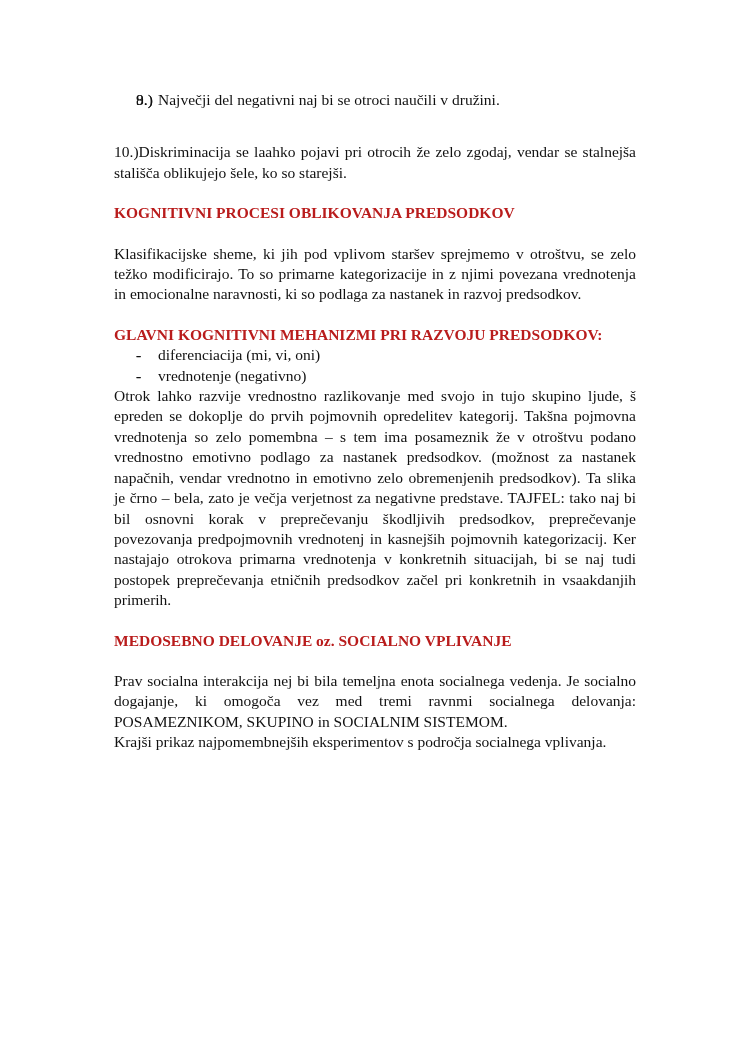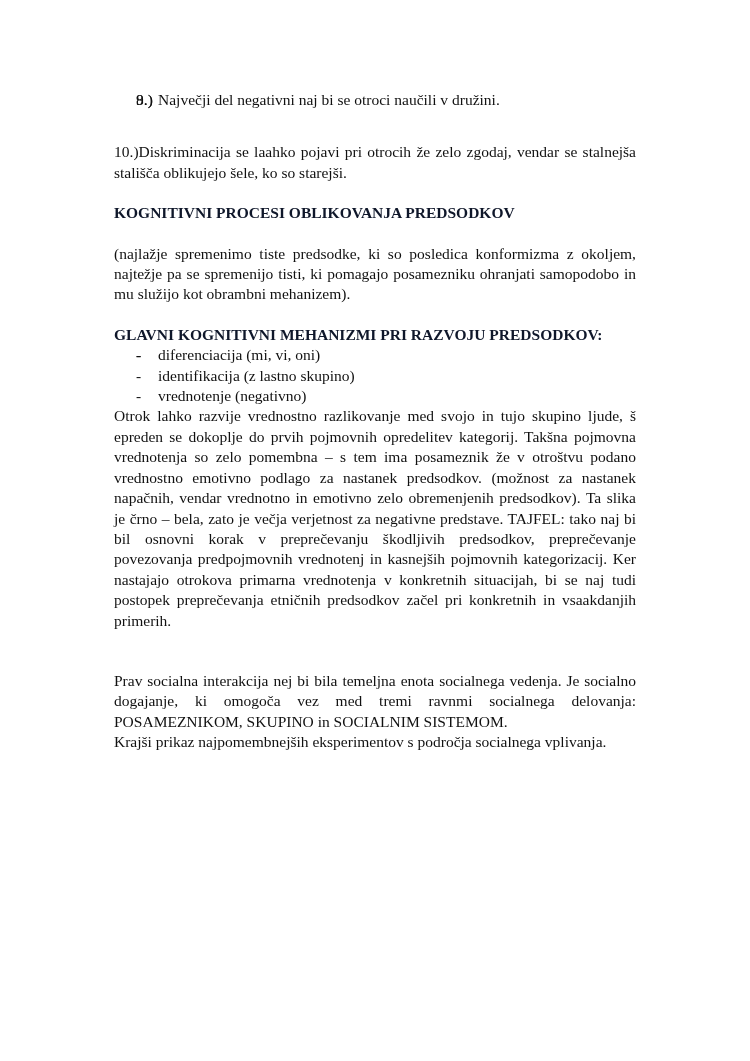--- a/index.html
+++ b/index.html
@@ -39,21 +39,21 @@
     }
     .num-item.wide {
       padding-left: 0;
       text-indent: 0;
       margin-top: 32px;
     }
     .num-item.wide .num {
       position: static;
     }
     .heading {
-      color: #0f172a;
+      color: #b91c1c;
       font-weight: bold;
       margin: 0;
       font-size: 15.5px;
     }
     .para {
       text-align: justify;
       margin: 0;
     }
     .gap-lg { height: 20px; }
     .gap-md { height: 20px; }
@@ -86,47 +86,47 @@
     </div>
     <div class="num-item wide" style="white-space: pre-wrap;"><span class="num">10.)</span><span>Diskriminacija se laahko pojavi pri otrocih že zelo zgodaj, vendar se stalnejša    stališča oblikujejo šele, ko so starejši.</span></div>
   </div>
 
   <div class="gap-lg"></div>
 
   <h2 class="heading">KOGNITIVNI PROCESI OBLIKOVANJA PREDSODKOV</h2>
 
   <div class="gap-md"></div>
 
-  <p class="para">(najlažje spremenimo tiste predsodke, ki so posledica konformizma z okoljem, najtežje pa se spremenijo tisti, ki pomagajo posamezniku ohranjati samopodobo in mu služijo kot obrambni mehanizem).</p>
+  <p class="para">Klasifikacijske sheme, ki jih pod vplivom staršev sprejmemo v otroštvu, se zelo težko modificirajo. To so primarne kategorizacije in z njimi povezana vrednotenja in emocionalne naravnosti, ki so podlaga za nastanek in razvoj predsodkov.</p>
 
   <div class="gap-lg"></div>
 
   <h2 class="heading">GLAVNI KOGNITIVNI MEHANIZMI PRI RAZVOJU PREDSODKOV:</h2>
 
   <ul class="dash-list">
     <li>
       <span class="dash">-</span>
     </li>
     <li>
       <span class="dash">-</span>
       <span>diferenciacija (mi, vi, oni)</span>
     </li>
     <li>
       <span class="dash">-</span>
-      <span>identifikacija (z lastno skupino)</span>
     </li>
     <li>
       <span class="dash">-</span>
       <span>vrednotenje (negativno)</span>
     </li>
   </ul>
 
   <p class="para">Otrok lahko razvije vrednostno razlikovanje med svojo in tujo skupino ljude, š epreden se dokoplje do prvih pojmovnih opredelitev kategorij. Takšna pojmovna vrednotenja so zelo pomembna – s tem ima posameznik že v otroštvu podano vrednostno emotivno podlago za nastanek predsodkov. (možnost za nastanek napačnih, vendar vrednotno in emotivno zelo obremenjenih predsodkov). Ta slika je črno – bela, zato je večja verjetnost za negativne predstave. TAJFEL: tako naj bi bil osnovni korak v preprečevanju škodljivih predsodkov, preprečevanje povezovanja predpojmovnih vrednotenj in kasnejših pojmovnih kategorizacij. Ker nastajajo otrokova primarna vrednotenja v konkretnih situacijah, bi se naj tudi postopek preprečevanja etničnih predsodkov začel pri konkretnih in vsaakdanjih primerih.</p>
 
   <div class="gap-lg"></div>
 
+  <h2 class="heading">MEDOSEBNO DELOVANJE oz. SOCIALNO VPLIVANJE</h2>
 
   <div class="gap-md"></div>
 
   <p class="para">Prav socialna interakcija nej bi bila temeljna enota socialnega vedenja. Je socialno dogajanje, ki omogoča vez med tremi ravnmi socialnega delovanja: POSAMEZNIKOM, SKUPINO in SOCIALNIM SISTEMOM.</p>
   <p class="para">Krajši prikaz najpomembnejših eksperimentov s področja socialnega vplivanja.</p>
 
 </div>
 
 </body></html>

